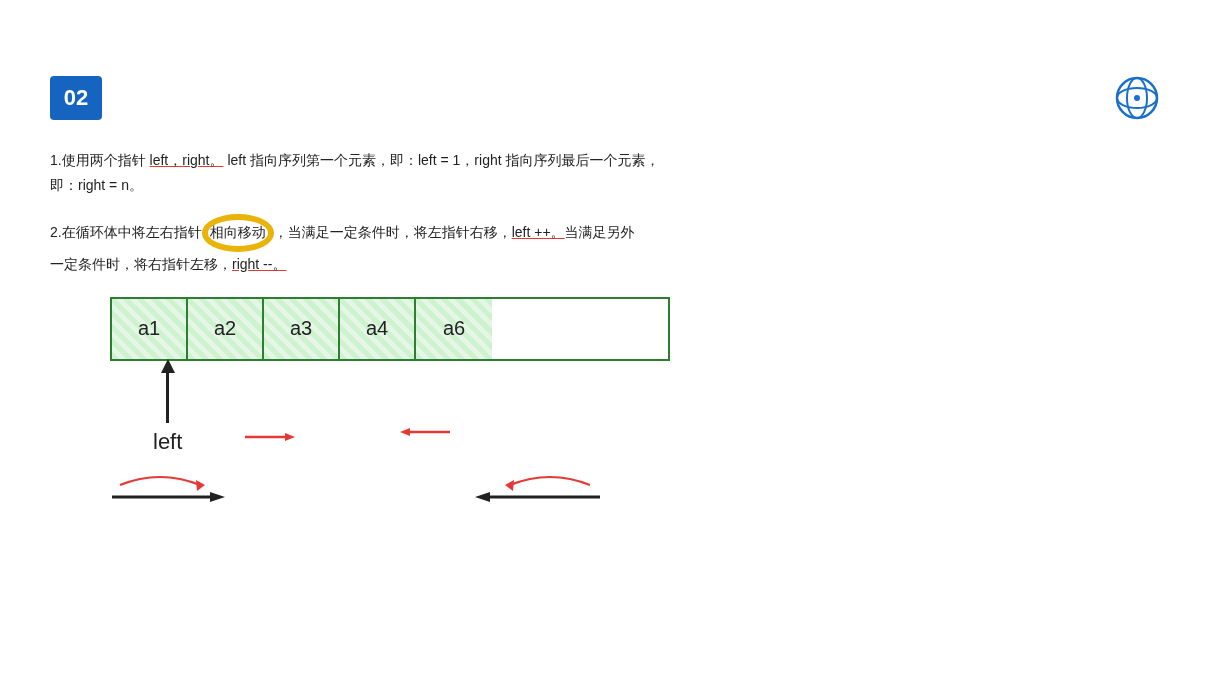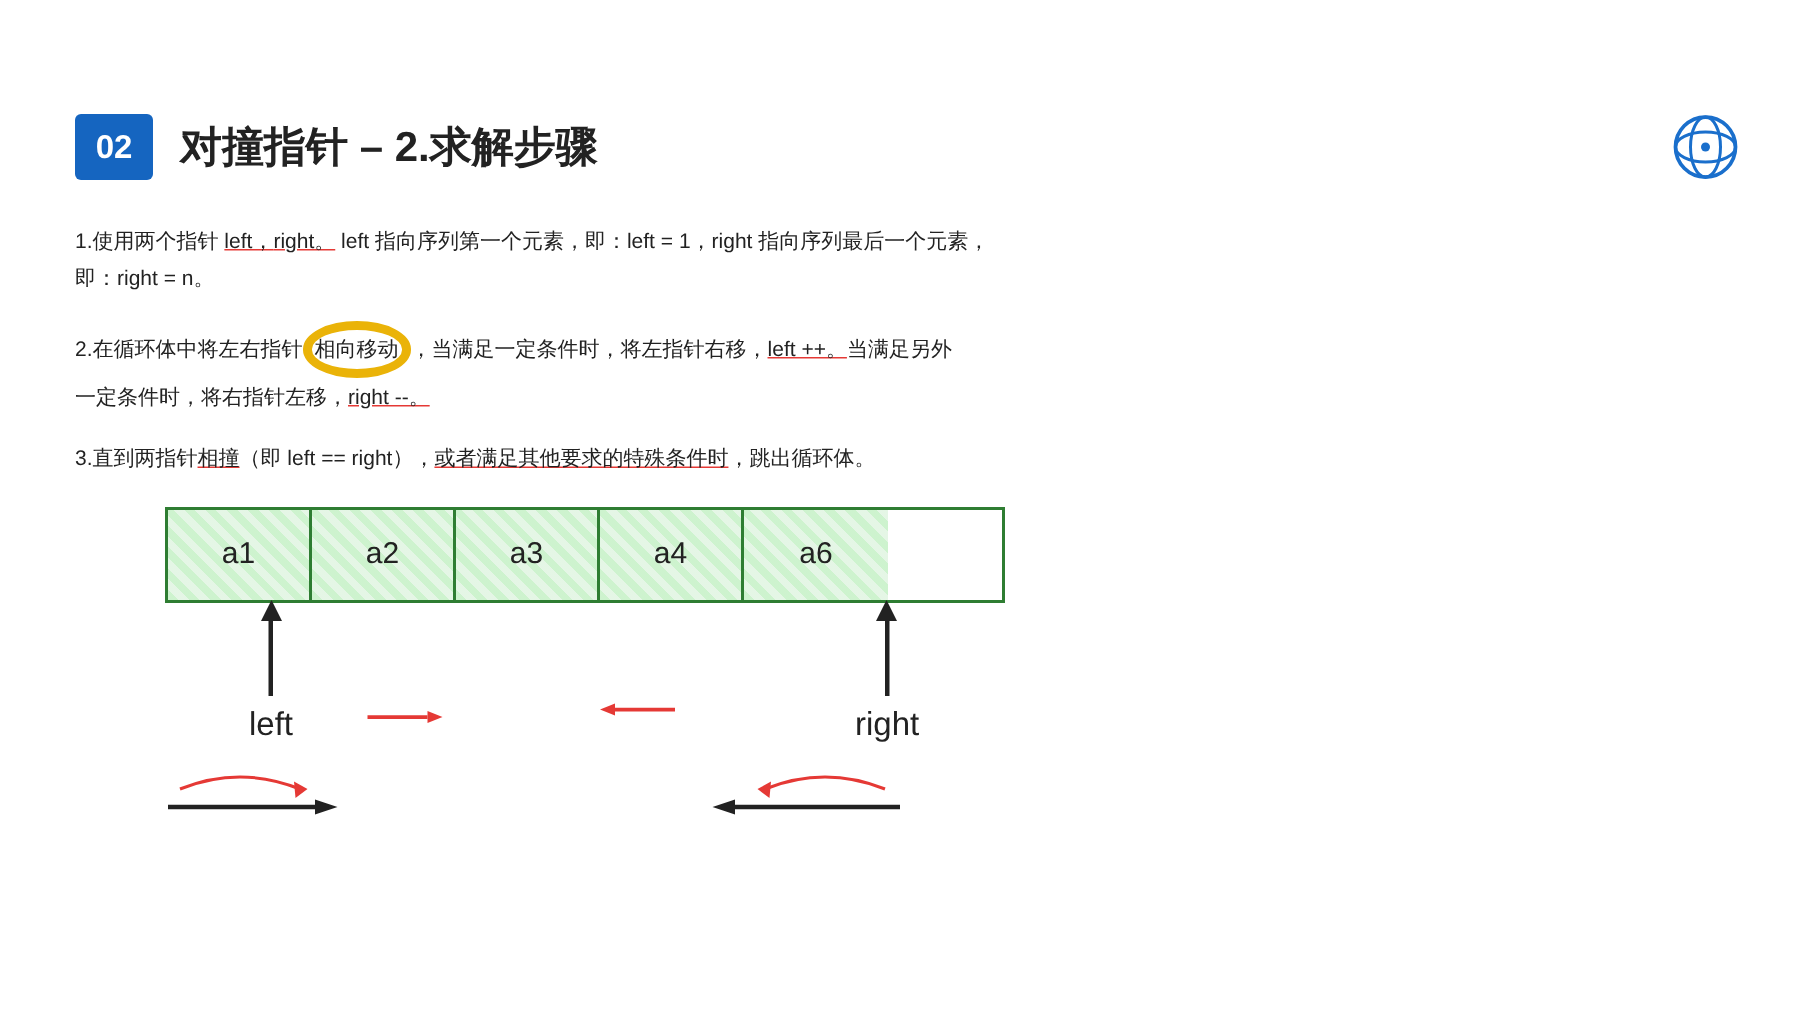--- a/index.html
+++ b/index.html
@@ -103,21 +103,21 @@
 
     .array-container {
       display: flex;
       border: 2.5px solid #2e7d32;
       width: 560px;
       position: absolute;
       top: 0;
       left: 20px;
     }
     .array-cell {
-      width: 96px;
+      width: 76px;
       height: 60px;
       border-right: 2px solid #2e7d32;
       display: flex;
       align-items: center;
       justify-content: center;
       font-size: 20px;
       color: #222;
       font-family: Arial, sans-serif;
       background: repeating-linear-gradient(
         45deg,
@@ -130,21 +130,21 @@
       position: relative;
     }
     .array-cell:last-child {
       border-right: none;
     }
 
     
     .arrow-left-ptr {
       position: absolute;
       top: 62px;
-      left: 76px;
+      left: 63px;
     }
     .arrow-right-ptr {
       position: absolute;
       top: 62px;
       left: 480px;
     }
 
     .ptr-arrow-up {
       display: flex;
       flex-direction: column;
@@ -170,21 +170,20 @@
     }
   </style>
 </head>
 <body>
 
 <div class="page">
 
   <div class="header">
     <div class="header-left">
       <div class="number-badge">02</div>
-      <div class="title-text">对撞指针 – 2.求解步骤</div>
     </div>
     <div class="logo">
       <svg class="logo-icon" viewBox="0 0 44 44" xmlns="http://www.w3.org/2000/svg">
         <circle cx="22" cy="22" r="20" fill="none" stroke="#1a6fcc" stroke-width="2.5"></circle>
         <ellipse cx="22" cy="22" rx="10" ry="20" fill="none" stroke="#1a6fcc" stroke-width="2"></ellipse>
         <ellipse cx="22" cy="22" rx="20" ry="10" fill="none" stroke="#1a6fcc" stroke-width="2"></ellipse>
         <circle cx="22" cy="22" r="3" fill="#1a6fcc"></circle>
       </svg>
     </div>
   </div>
@@ -194,47 +193,39 @@
     <div class="paragraph">
       1.使用两个指针 <span class="underline-red">left，</span><span class="underline-red">right。</span> left 指向序列第一个元素，即：left = 1，right 指向序列最后一个元素，<br>
       即：right = n。
     </div>
 
     <div class="paragraph">
       2.在循环体中将左右指针<span class="circle-red">相向移动</span>，当满足一定条件时，将左指针右移，<span class="underline-red">left ++。</span>当满足另外<br>
       一定条件时，将右指针左移，<span class="underline-red">right --。</span>
     </div>
 
-    <div class="paragraph">
-      3.直到两指针<span class="underline-red">相撞</span>（即 left == right），<span class="underline-red">或者满足其他要求的特殊条件时</span>，跳出循环体。
-    </div>
 
   </div>
 
   <div class="array-section">
 
     <div class="array-container">
       <div class="array-cell">a1</div>
       <div class="array-cell">a2</div>
       <div class="array-cell">a3</div>
       <div class="array-cell">a4</div>
       <div class="array-cell">a6</div>
     </div>
 
     <div class="arrow-left-ptr ptr-arrow-up">
       <div class="arrowhead-up"></div>
       <div class="ptr-line"></div>
       <div class="ptr-label">left</div>
     </div>
 
-    <div class="arrow-right-ptr ptr-arrow-up">
-      <div class="arrowhead-up"></div>
-      <div class="ptr-line"></div>
-      <div class="ptr-label">right</div>
-    </div>
 
     <svg style="position:absolute;top:0;left:0;width:620px;height:220px;">
 
       <line x1="155" y1="140" x2="195" y2="140" stroke="#e53935" stroke-width="2.5"></line>
       <polygon points="195,136 205,140 195,144" fill="#e53935"></polygon>
 
       <line x1="360" y1="135" x2="320" y2="135" stroke="#e53935" stroke-width="2.5"></line>
       <polygon points="320,131 310,135 320,139" fill="#e53935"></polygon>
 
       <line x1="22" y1="200" x2="120" y2="200" stroke="#222" stroke-width="3"></line>

